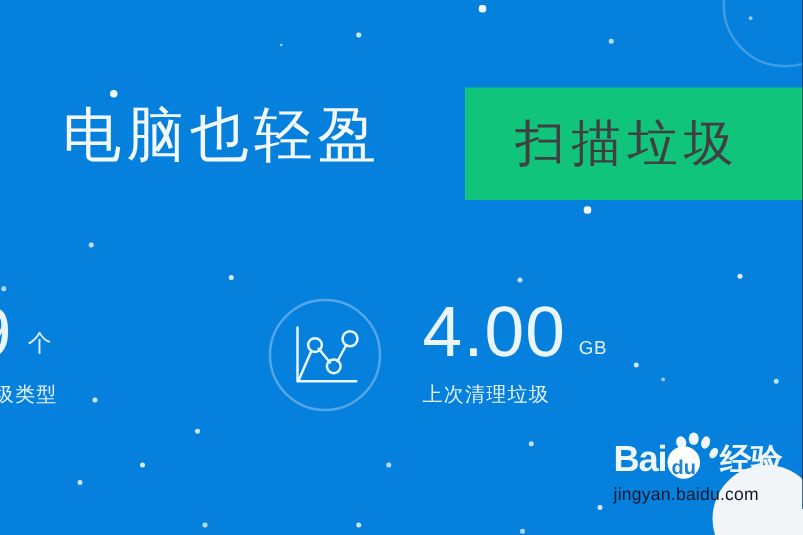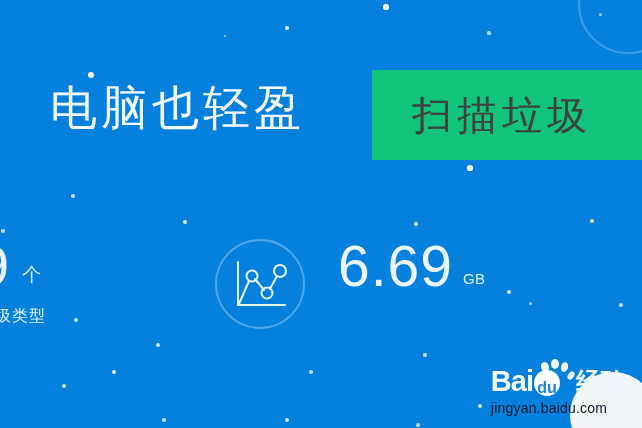--- a/index.html
+++ b/index.html
@@ -170,21 +170,21 @@
     color: #e3f1fc;
     letter-spacing: 1px;
     margin-top: 12px;
     white-space: nowrap;
   }
 
   
   #watermark {
     position: absolute;
     right: 16px;
-    bottom: 12px;
+    bottom: 25px;
     text-align: left;
     pointer-events: none;
     margin-left: 16px;
   }
   #watermark-row {
     display: flex;
     align-items: center;
     height: 32px;
   }
   #watermark-bai {
@@ -295,23 +295,24 @@
       <path d="M41 41 L50 52" fill="none" stroke="#e8f6ff" stroke-width="2" stroke-linecap="round"></path>
       <path d="M56 51 L63 38" fill="none" stroke="#e8f6ff" stroke-width="2" stroke-linecap="round"></path>
       <circle cx="38" cy="38" r="5.5" fill="none" stroke="#e8f6ff" stroke-width="2"></circle>
       <circle cx="53" cy="55" r="5.5" fill="none" stroke="#e8f6ff" stroke-width="2"></circle>
       <circle cx="66" cy="33" r="6" fill="none" stroke="#e8f6ff" stroke-width="2"></circle>
     </svg>
   </div>
 
   <div id="stat-right">
     <div id="stat-right-row">
-      <span id="stat-right-value">6.69</span>
+      <span id="stat-right-value">4.00</span>
       <span id="stat-right-unit">GB</span>
     </div>
+    <div id="stat-right-caption">上次清理垃圾</div>
   </div>
 
   <div id="watermark">
     <div id="watermark-row">
       <span id="watermark-bai">Bai</span>
       <span id="watermark-du-wrap">
         <span class="paw-pad" style="left:7px;  top:-4px; width:8px;  height:10px; transform:rotate(-18deg);"></span>
         <span class="paw-pad" style="left:17px; top:-7px; width:8px;  height:10px;"></span>
         <span class="paw-pad" style="left:27px; top:-4px; width:7px;  height:10px; transform:rotate(16deg);"></span>
         <span class="paw-pad" style="left:34px; top:5px;  width:6px;  height:9px;  transform:rotate(32deg);"></span>

